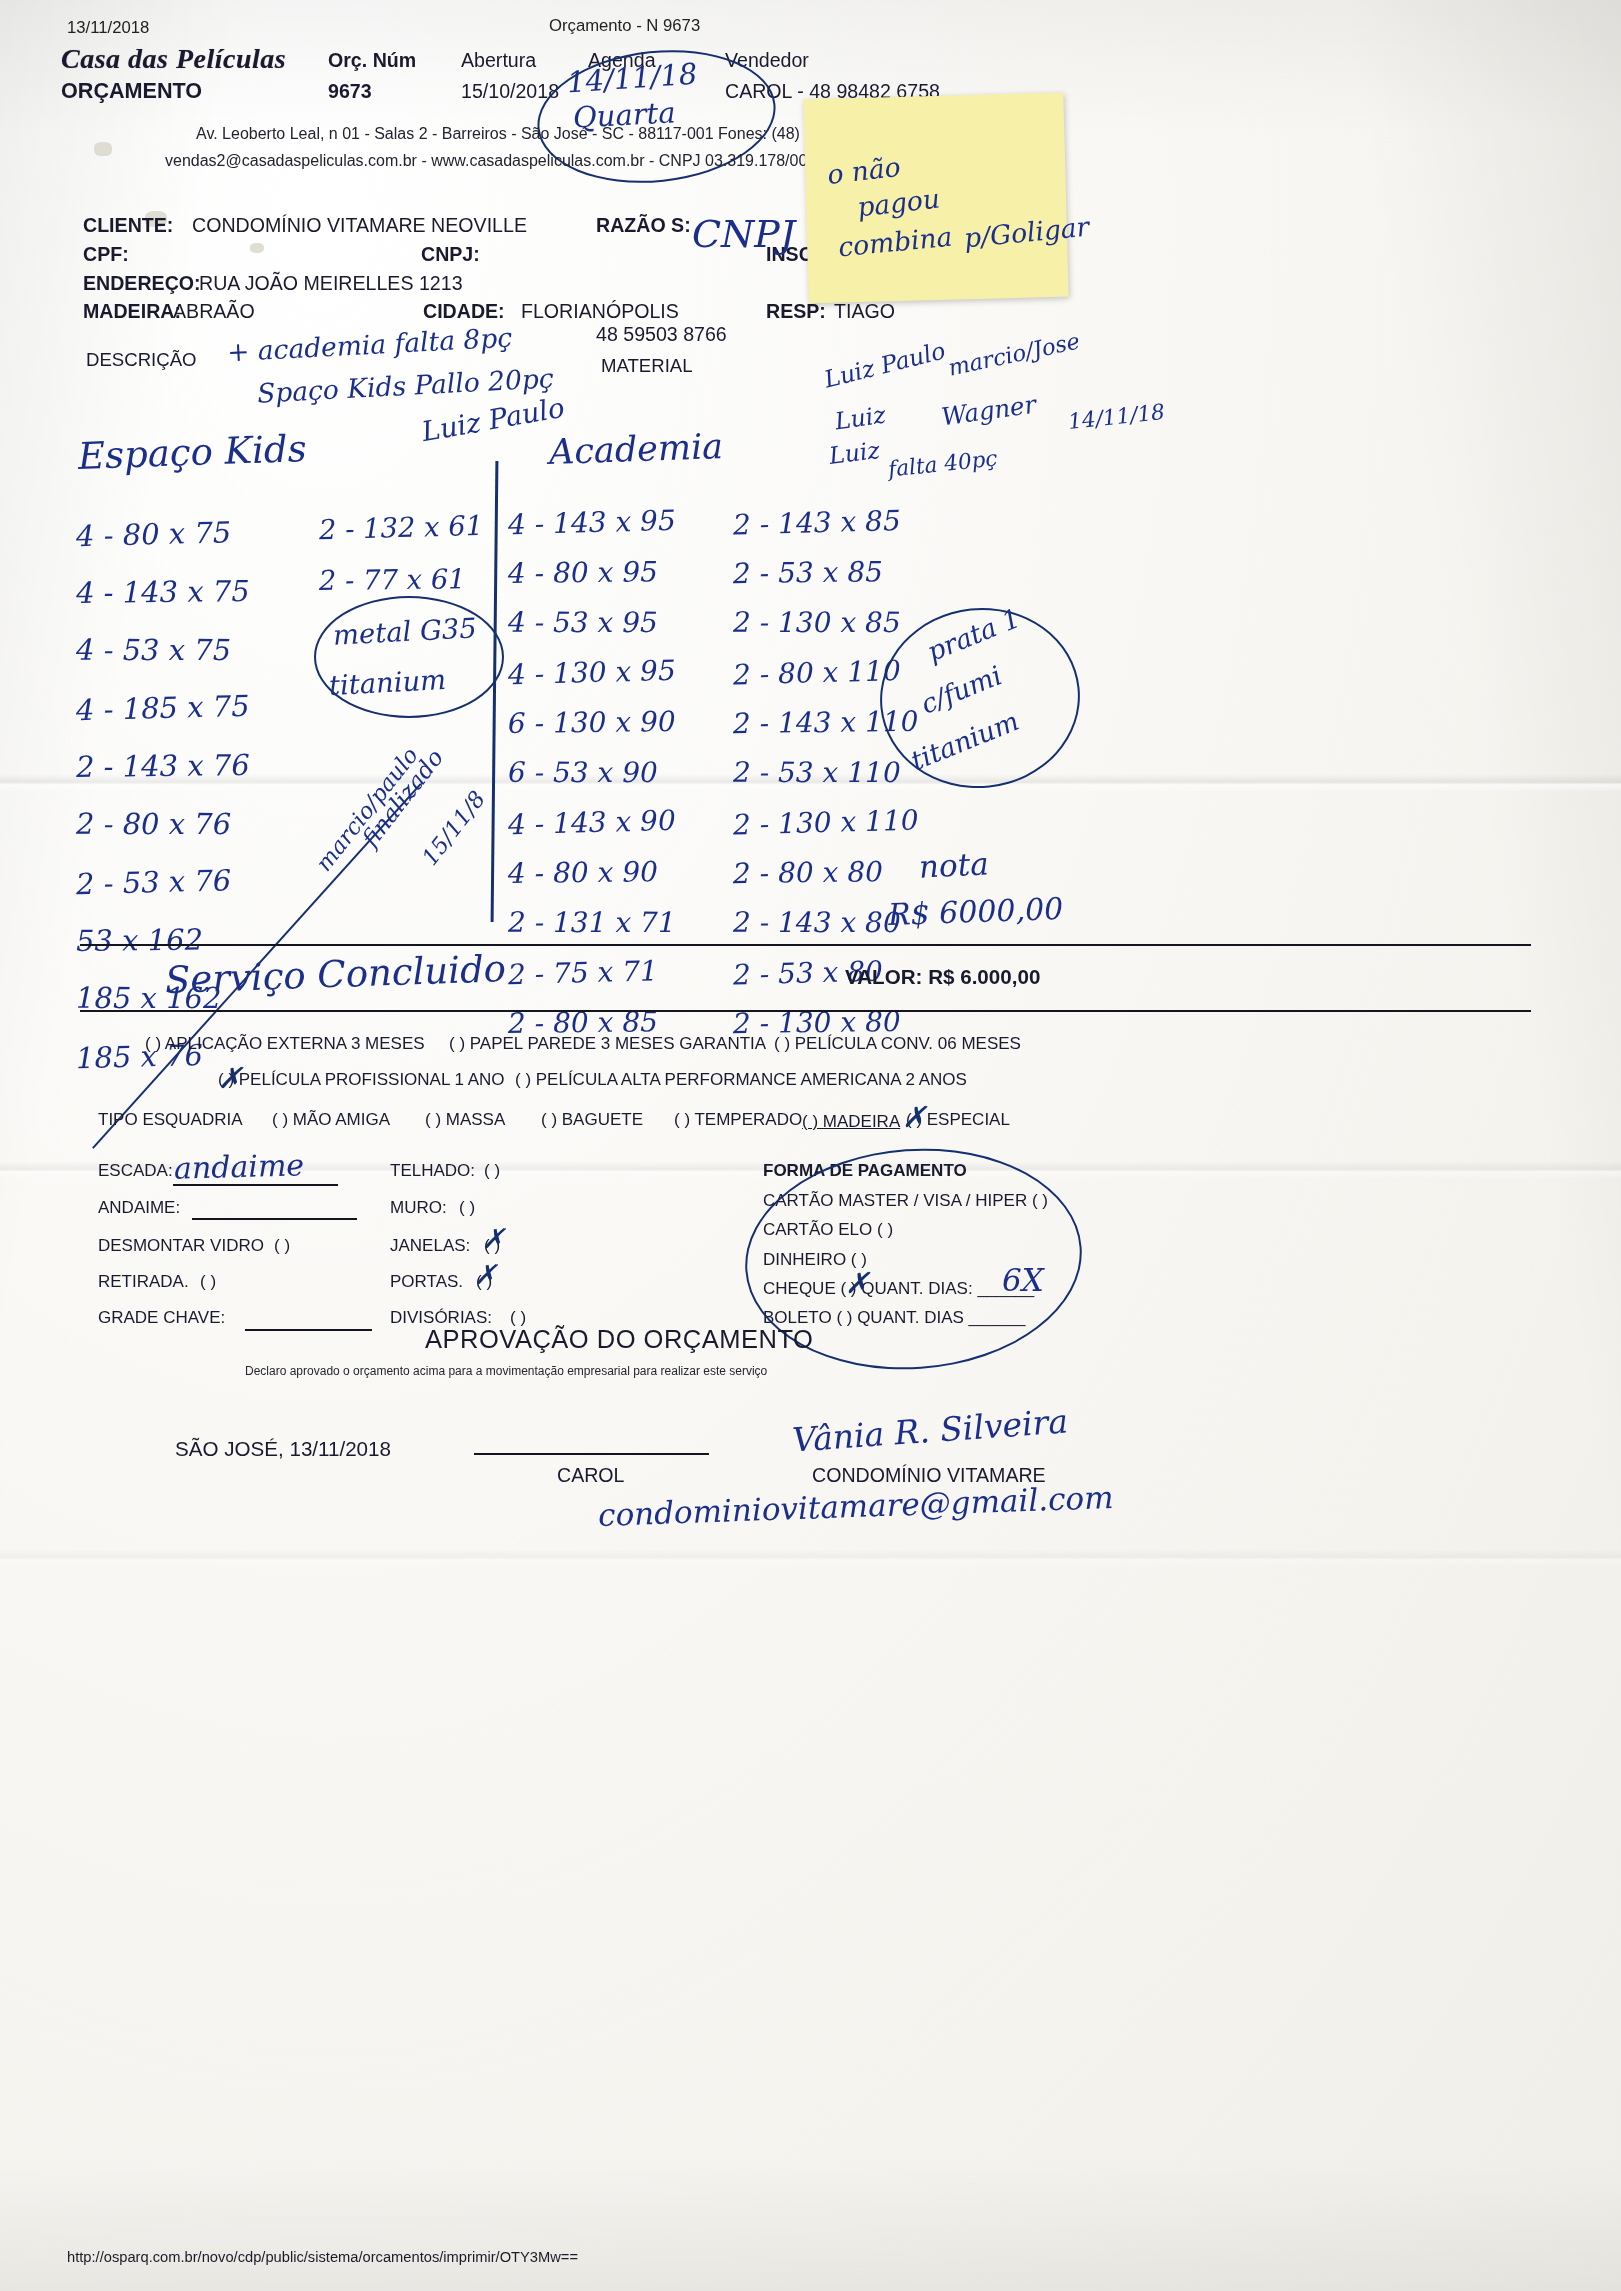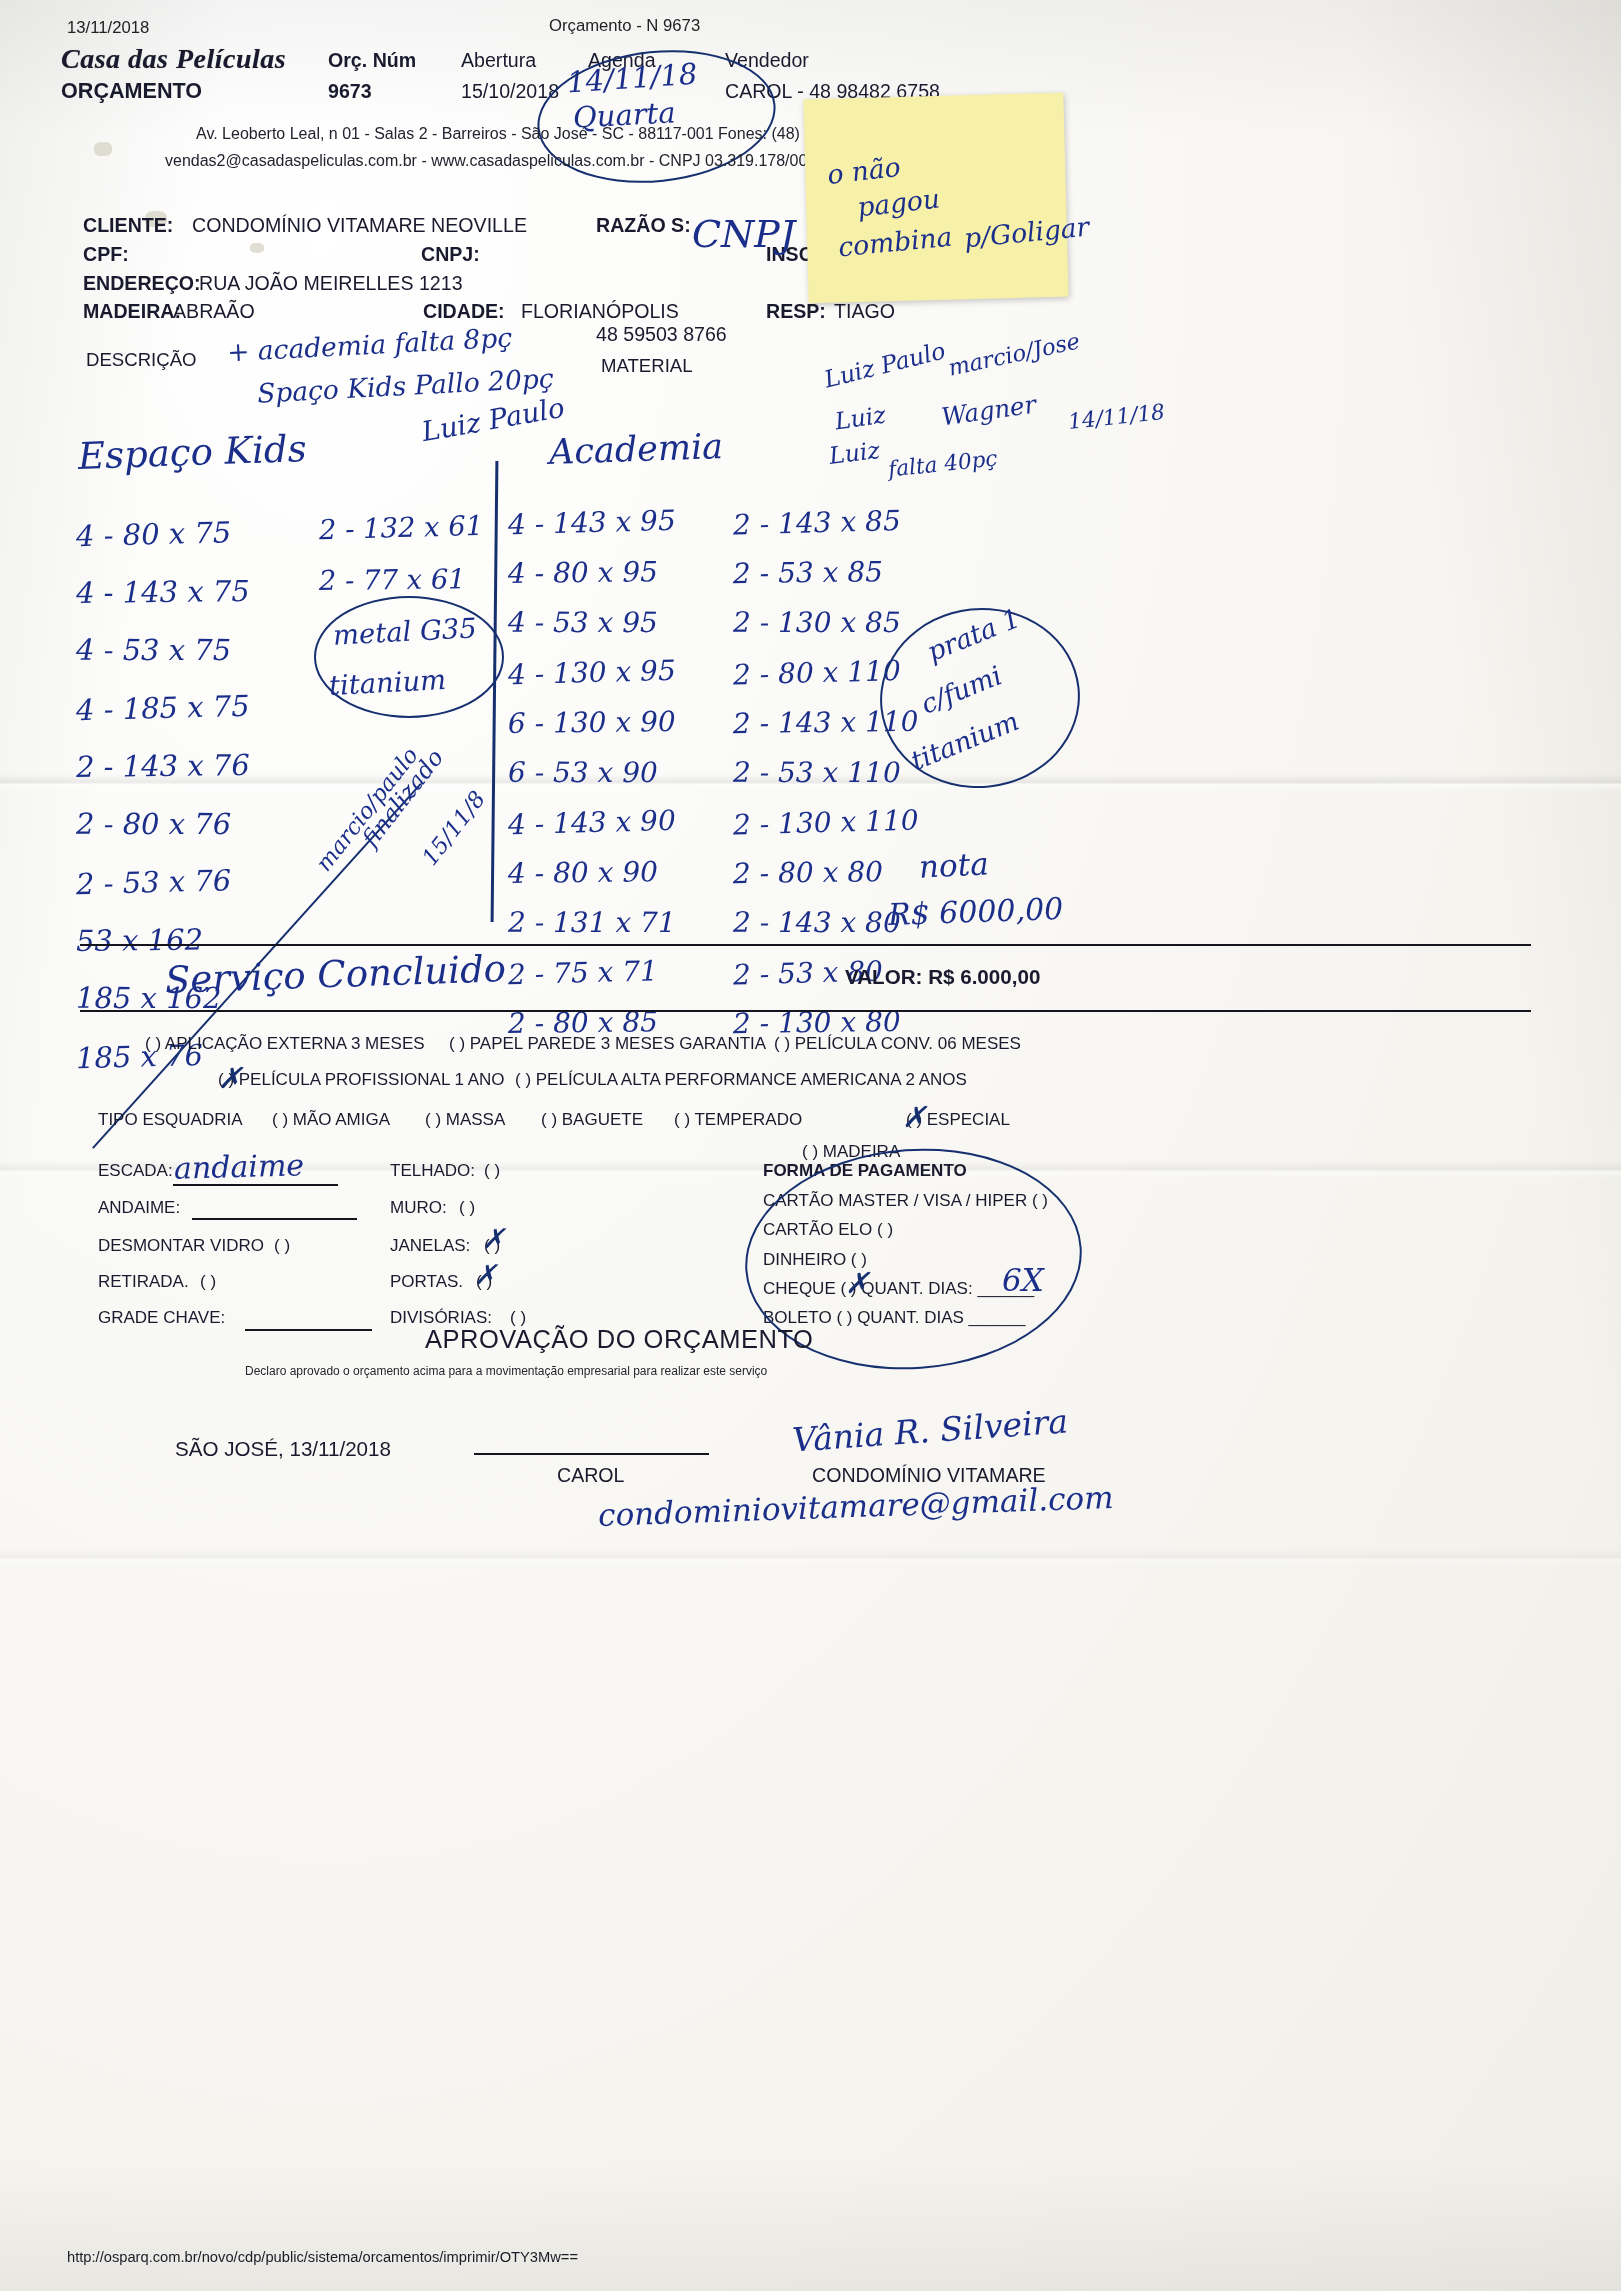--- a/index.html
+++ b/index.html
@@ -251,21 +251,21 @@
   <div class="chkline" style="left:218px;top:1070px;">( ) PELÍCULA PROFISSIONAL 1 ANO</div>
   <div class="chkline" style="left:515px;top:1070px;">( ) PELÍCULA ALTA PERFORMANCE AMERICANA 2 ANOS</div>
 
   <div class="abs hw" style="left:218px;top:1061px;font-size:29px;color:#16306f;">✗</div>
 
   <div class="chkline" style="left:98px;top:1110px;">TIPO ESQUADRIA</div>
   <div class="chkline" style="left:272px;top:1110px;">( ) MÃO AMIGA</div>
   <div class="chkline" style="left:425px;top:1110px;">( ) MASSA</div>
   <div class="chkline" style="left:541px;top:1110px;">( ) BAGUETE</div>
   <div class="chkline" style="left:674px;top:1110px;">( ) TEMPERADO</div>
-  <div class="chkline" style="left:802px;top:1142px;">( ) MADEIRA</div>
+  <div class="chkline" style="left:802px;top:1112px;text-decoration:underline;">( ) MADEIRA</div>
   <div class="chkline" style="left:906px;top:1110px;">( ) ESPECIAL</div>
   <div class="abs hw" style="left:902px;top:1100px;font-size:29px;color:#16306f;">✗</div>
 
   <div class="abs fld" style="left:98px;top:1161px;">ESCADA:</div>
   <div class="abs hw" style="left:174px;top:1149px;font-size:30px;transform:rotate(-1.5deg);">andaime</div>
   <div class="hr" style="left:173px;top:1184px;width:165px;height:1.6px;"></div>
 
   <div class="abs fld" style="left:98px;top:1198px;">ANDAIME:</div>
   <div class="hr" style="left:192px;top:1218px;width:165px;height:1.6px;"></div>
 

